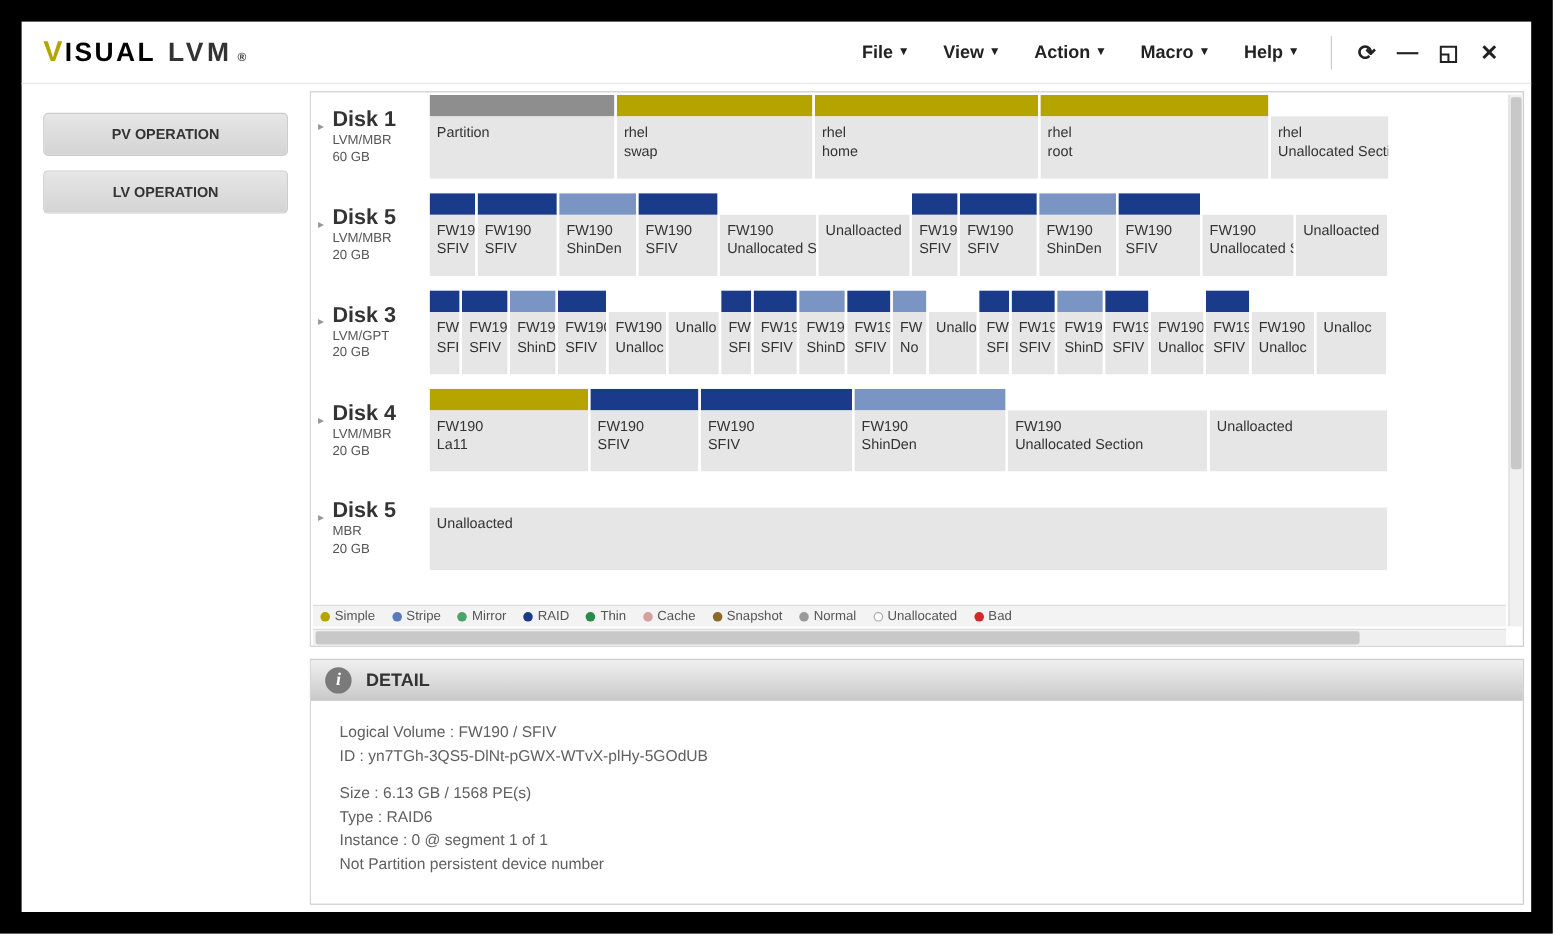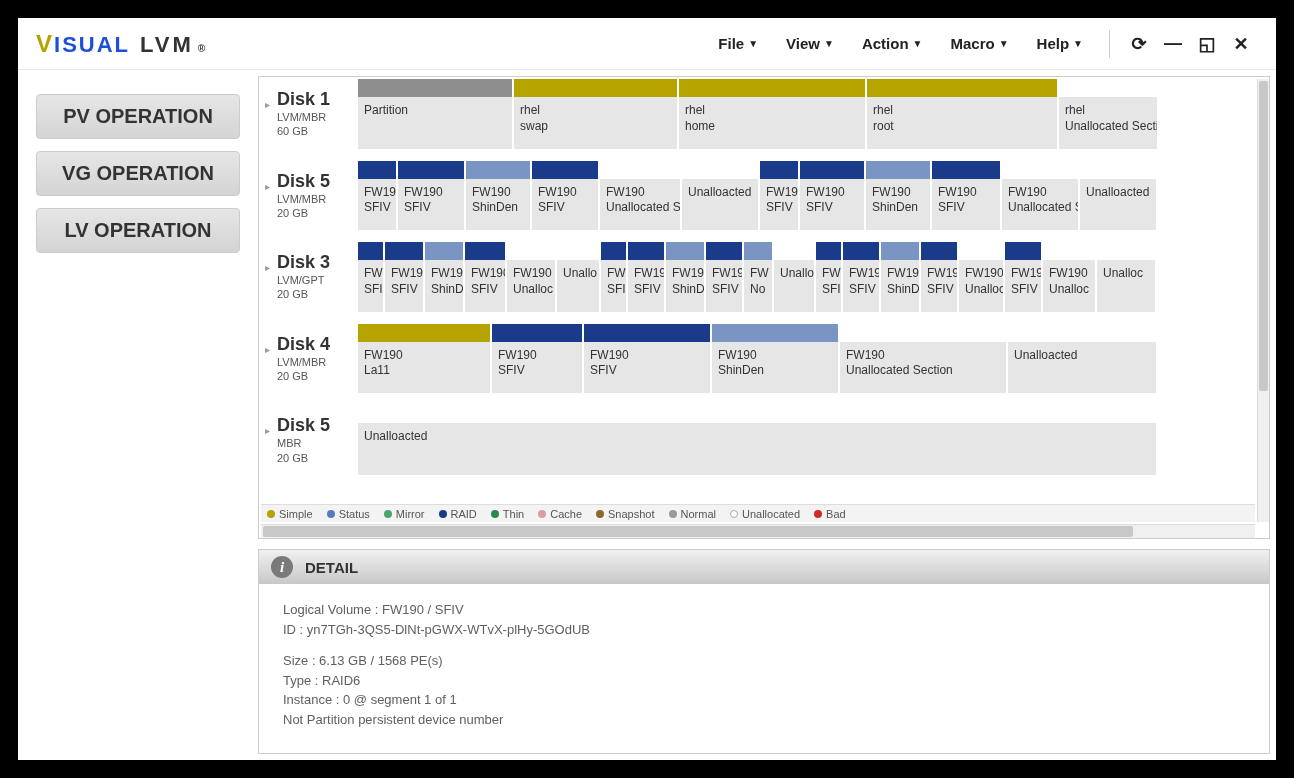--- a/index.html
+++ b/index.html
@@ -1,31 +1,31 @@
 <!DOCTYPE html>
 <html><head>
 <meta charset="utf-8">
 <style>
 * { margin: 0; padding: 0; box-sizing: border-box; font-family: Arial, Helvetica, sans-serif; }
 body { background: #000; width: 1294px; height: 778px; overflow: hidden; }
 .app { background: #fff; position: absolute; top: 18px; left: 18px; right: 18px; bottom: 18px; display: flex; flex-direction: column; }
 .menubar { height: 52px; display: flex; align-items: center; border-bottom: 1px solid #e8e8e8; padding: 0 18px; }
 .logo { font-weight: bold; font-size: 22px; letter-spacing: 2px; display: flex; align-items: baseline; }
 .logo .v { color: #b5a400; font-size: 24px; font-weight: 900; }
-.logo .isual { color: #1d4ed8; font-weight: 800; }
+.logo .isual { color: #000000; font-weight: 800; }
 .logo .lvm { color: #333; font-weight: 900; margin-left: 10px; letter-spacing: 3px; }
 .logo .reg { font-size: 10px; color: #333; margin-left: 4px; }
 .menu-spacer { flex: 1; }
 .menu-item { padding: 8px 14px; font-size: 15px; font-weight: 600; color: #222; cursor: pointer; display: flex; align-items: center; gap: 4px; }
 .caret { font-size: 10px; }
 .menu-sep { width: 1px; height: 28px; background: #ccc; margin: 0 12px; }
 .icon-btn { width: 22px; height: 22px; margin: 0 6px; display: flex; align-items: center; justify-content: center; cursor: pointer; color: #222; font-weight: bold; font-size: 18px; }
 .body { flex: 1; display: flex; overflow: hidden; }
 .sidebar { width: 240px; padding: 24px 18px; }
-.side-btn { background: linear-gradient(#e6e6e6,#d4d4d4); border: 1px solid #ccc; border-radius: 4px; padding: 10px 8px; text-align: center; font-weight: 700; font-size: 20px; color: #333; margin-bottom: 12px; cursor: pointer; }
+.side-btn { background: linear-gradient(#e6e6e6,#d4d4d4); border: 1px solid #ccc; border-radius: 4px; padding: 10px 8px; text-align: center; font-weight: 700; font-size: 12px; color: #333; margin-bottom: 12px; cursor: pointer; }
 .main { flex: 1; padding: 6px 6px 6px 0; display: flex; flex-direction: column; overflow: hidden; }
 .disk-pane { flex: 1; border: 1px solid #ccc; background: #fff; padding: 2px; position: relative; overflow: hidden; }
 .disk-scroll { position: absolute; top: 2px; left: 2px; right: 14px; bottom: 32px; overflow: hidden; }
 .disk-row { display: flex; margin-bottom: 12px; background: #fff; }
 .disk-label { width: 96px; padding: 10px 8px 10px 16px; background: #fff; position: relative; }
 .disk-label .chev { position: absolute; left: 4px; top: 20px; font-size: 10px; color: #999; }
 .disk-name { font-weight: 700; font-size: 18px; color: #333; }
 .disk-sub { font-size: 11px; color: #555; line-height: 1.3; }
 .parts { flex: 1; display: flex; }
 .part { border-left: 1px solid #fff; border-right: 1px solid #fff; display: flex; flex-direction: column; overflow: hidden; }
@@ -84,21 +84,20 @@
     <div class="menu-sep"></div>
     <div class="icon-btn">⟳</div>
     <div class="icon-btn">—</div>
     <div class="icon-btn">◱</div>
     <div class="icon-btn">✕</div>
   </div>
 
   <div class="body">
     <div class="sidebar">
       <div class="side-btn">PV OPERATION</div>
-      <div class="side-btn">VG OPERATION</div>
       <div class="side-btn">LV OPERATION</div>
     </div>
 
     <div class="main">
       <div class="disk-pane">
         <div class="disk-scroll" id="disk-scroll">
             <div class="disk-row">
               <div class="disk-label">
                 <span class="chev">▸</span>
     <div class="disk-name">Disk 1</div>
@@ -457,21 +456,21 @@
               </div>
             </div>
           </div>
         <div class="legend" id="legend">
             <div class="leg-item">
               <span class="dot" style="background:#b5a400;"></span>
               <span>Simple</span>
             </div>
             <div class="leg-item">
               <span class="dot" style="background:#5a7ac0;"></span>
-              <span>Status</span>
+              <span>Stripe</span>
             </div>
             <div class="leg-item">
               <span class="dot" style="background:#4aa56a;"></span>
               <span>Mirror</span>
             </div>
             <div class="leg-item">
               <span class="dot" style="background:#1a3a8a;"></span>
               <span>RAID</span>
             </div>
             <div class="leg-item">

